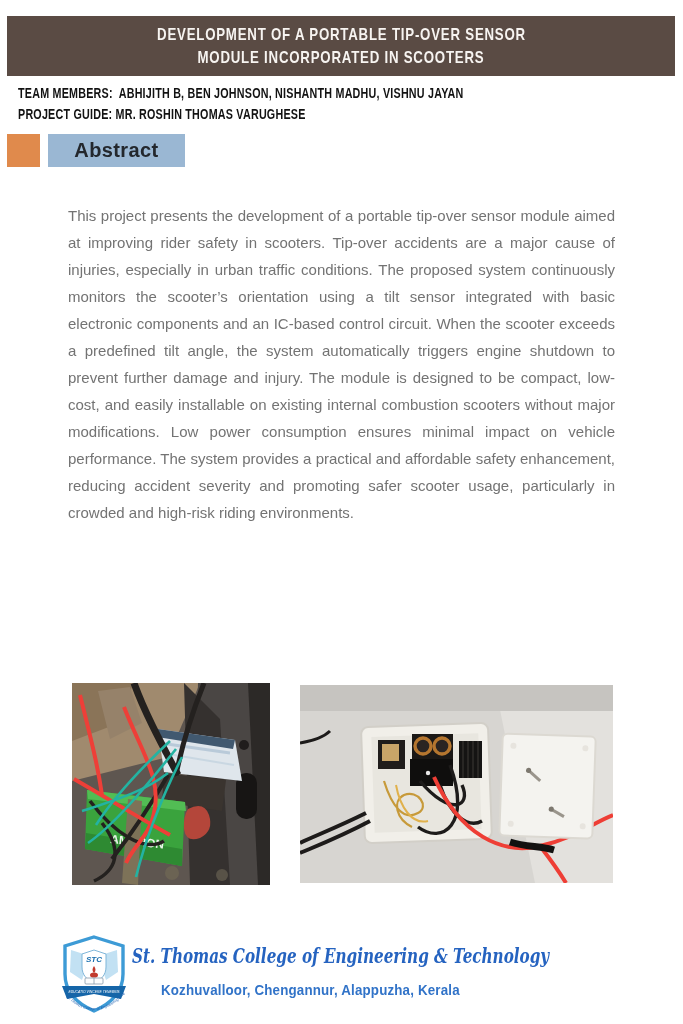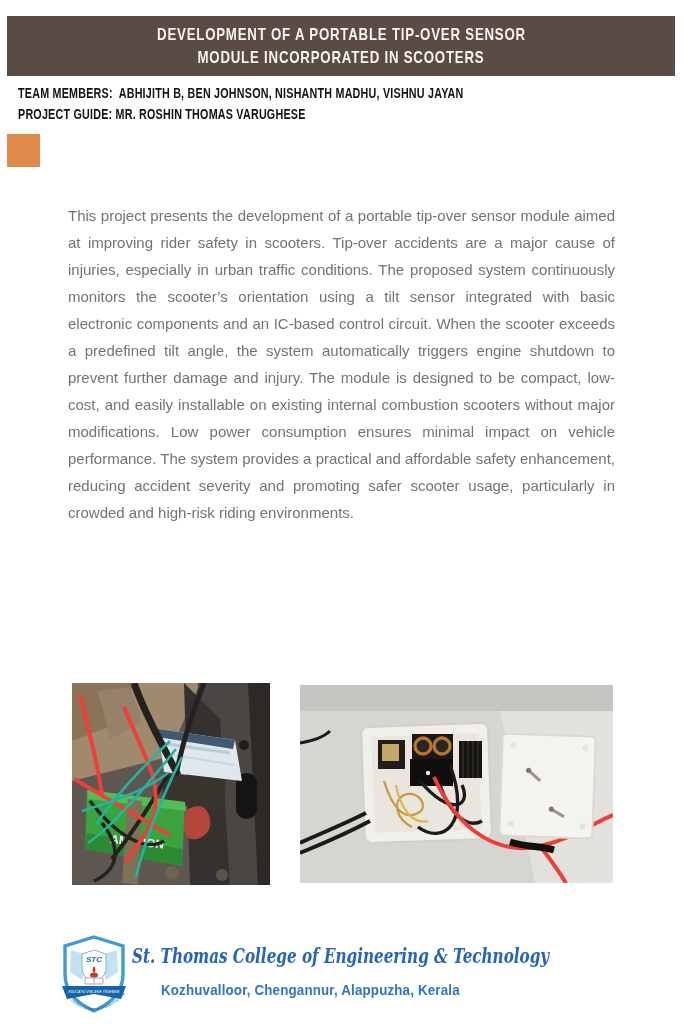--- a/index.html
+++ b/index.html
@@ -78,20 +78,23 @@
 
   <header class="title-bar">
     <span class="title-line">DEVELOPMENT OF A PORTABLE TIP-OVER SENSOR</span>
     <span class="title-line">MODULE INCORPORATED IN SCOOTERS</span>
   </header>
 
   <div class="meta-line meta-team">TEAM MEMBERS:  ABHIJITH B, BEN JOHNSON, NISHANTH MADHU, VISHNU JAYAN</div>
   <div class="meta-line meta-guide">PROJECT GUIDE: MR. ROSHIN THOMAS VARUGHESE</div>
 
   <div class="accent-square"></div>
+  <div class="heading-box">
+    <span>Abstract</span>
+  </div>
 
   <div class="abstract-body">This project presents the development of a portable tip-over sensor module aimed at improving rider safety in scooters. Tip-over accidents are a major cause of injuries, especially in urban traffic conditions. The proposed system continuously monitors the scooter’s orientation using a tilt sensor integrated with basic electronic components and an IC-based control circuit. When the scooter exceeds a predefined tilt angle, the system automatically triggers engine shutdown to prevent further damage and injury. The module is designed to be compact, low-cost, and easily installable on existing internal combustion scooters without major modifications. Low power consumption ensures minimal impact on vehicle performance. The system provides a practical and affordable safety enhancement, reducing accident severity and promoting safer scooter usage, particularly in crowded and high-risk riding environments.</div>
 
   <figure class="figure figure-left" aria-label="Tip-over sensor module installed beside the green battery in a scooter battery compartment">
     <svg viewBox="0 0 198 202" preserveAspectRatio="none">
       <rect width="198" height="202" fill="#5e5650"></rect>
 
       <polygon points="0,0 128,0 96,74 0,98" fill="#a08a6e"></polygon>
       <polygon points="0,0 62,0 42,42 0,58" fill="#8a7458"></polygon>
       <polygon points="26,8 58,4 70,40 38,56" fill="#96826a"></polygon>

